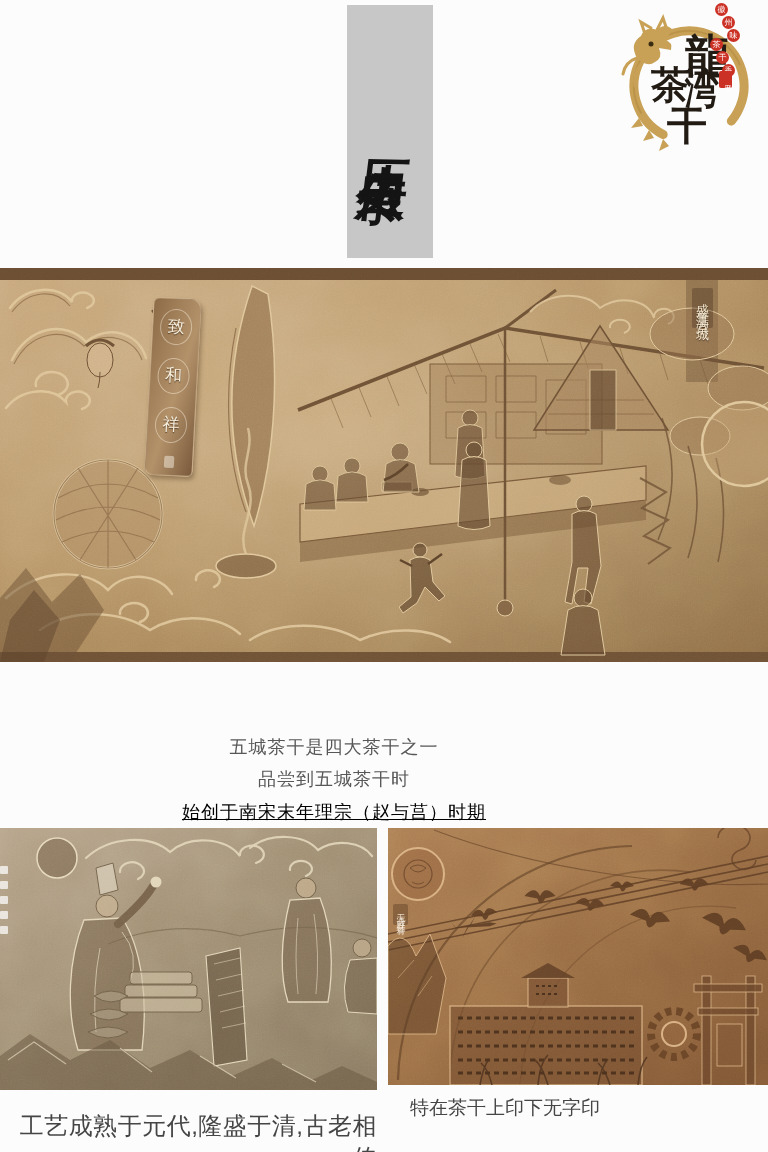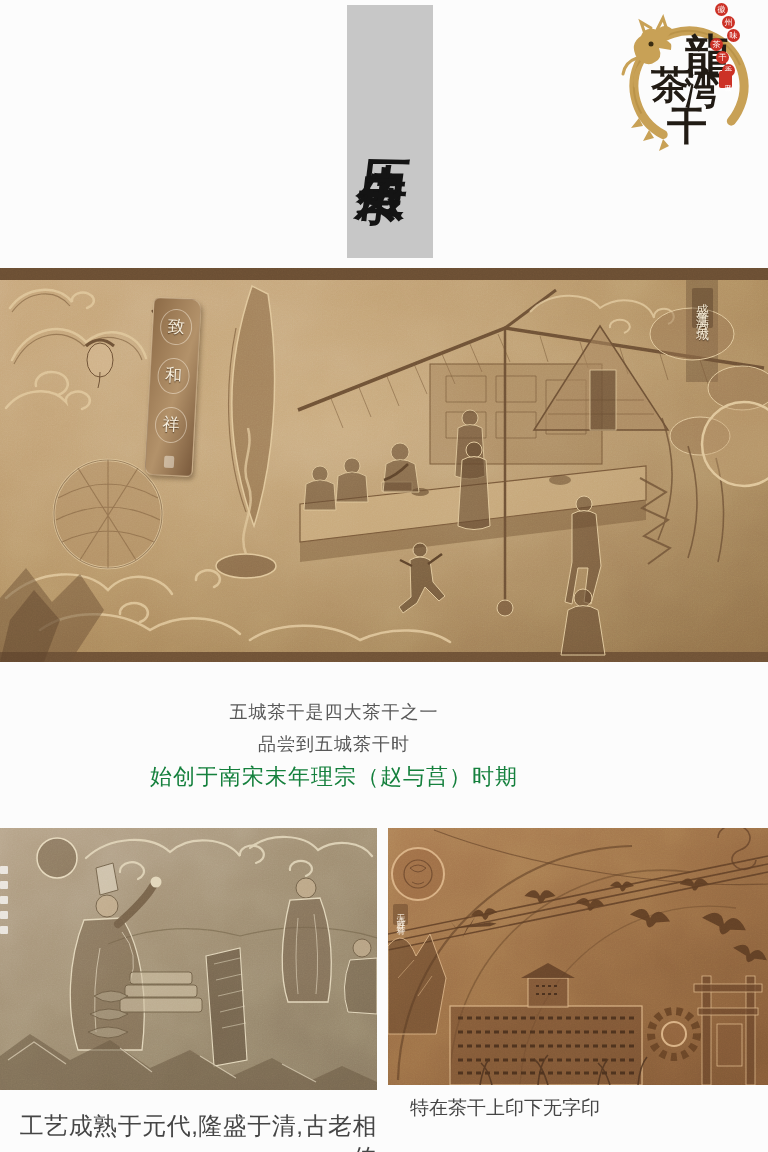--- a/index.html
+++ b/index.html
@@ -48,23 +48,23 @@
           letter-spacing:6px;color:#f3e8d2;text-shadow:0 1px 1px rgba(60,40,20,.85);
           background:rgba(73,51,32,.38);padding:5px 3px;border-radius:2px;}
 
   .engraved{left:5px;top:76px;writing-mode:vertical-rl;font-size:9px;letter-spacing:3px;
           color:rgba(255,248,235,.8);background:rgba(84,55,32,.4);padding:3px 1px;border-radius:2px;}
 
   .edge-frag{left:0;top:38px;width:10px;height:86px;display:flex;flex-direction:column;gap:7px;}
   .edge-frag i{display:block;width:8px;height:8px;background:rgba(255,255,255,.72);border-radius:1px;}
 
   
-  .intro{left:0;top:696px;width:668px;text-align:center;color:#575757;}
+  .intro{left:0;top:731px;width:668px;text-align:center;color:#575757;}
   .intro .l1,.intro .l2{font-size:18px;line-height:32px;letter-spacing:1px;}
-  .intro .l3{font-size:22px;line-height:34px;letter-spacing:1px;color:#15803d;}
+  .intro .l3{font-size:18px;line-height:34px;letter-spacing:1px;color:#000000;text-decoration:underline;}
   .caption-left{left:0;top:1110px;width:377px;text-align:right;font-size:24px;color:#454545;letter-spacing:.5px;}
   .caption-right{left:410px;top:1092px;width:352px;font-size:19px;line-height:31px;color:#454545;}
 </style>
 </head>
 <body>
 
 <div class="canvas">
 
   <div class="abs title-block">
     <div class="title-vert">历史传承</div>

